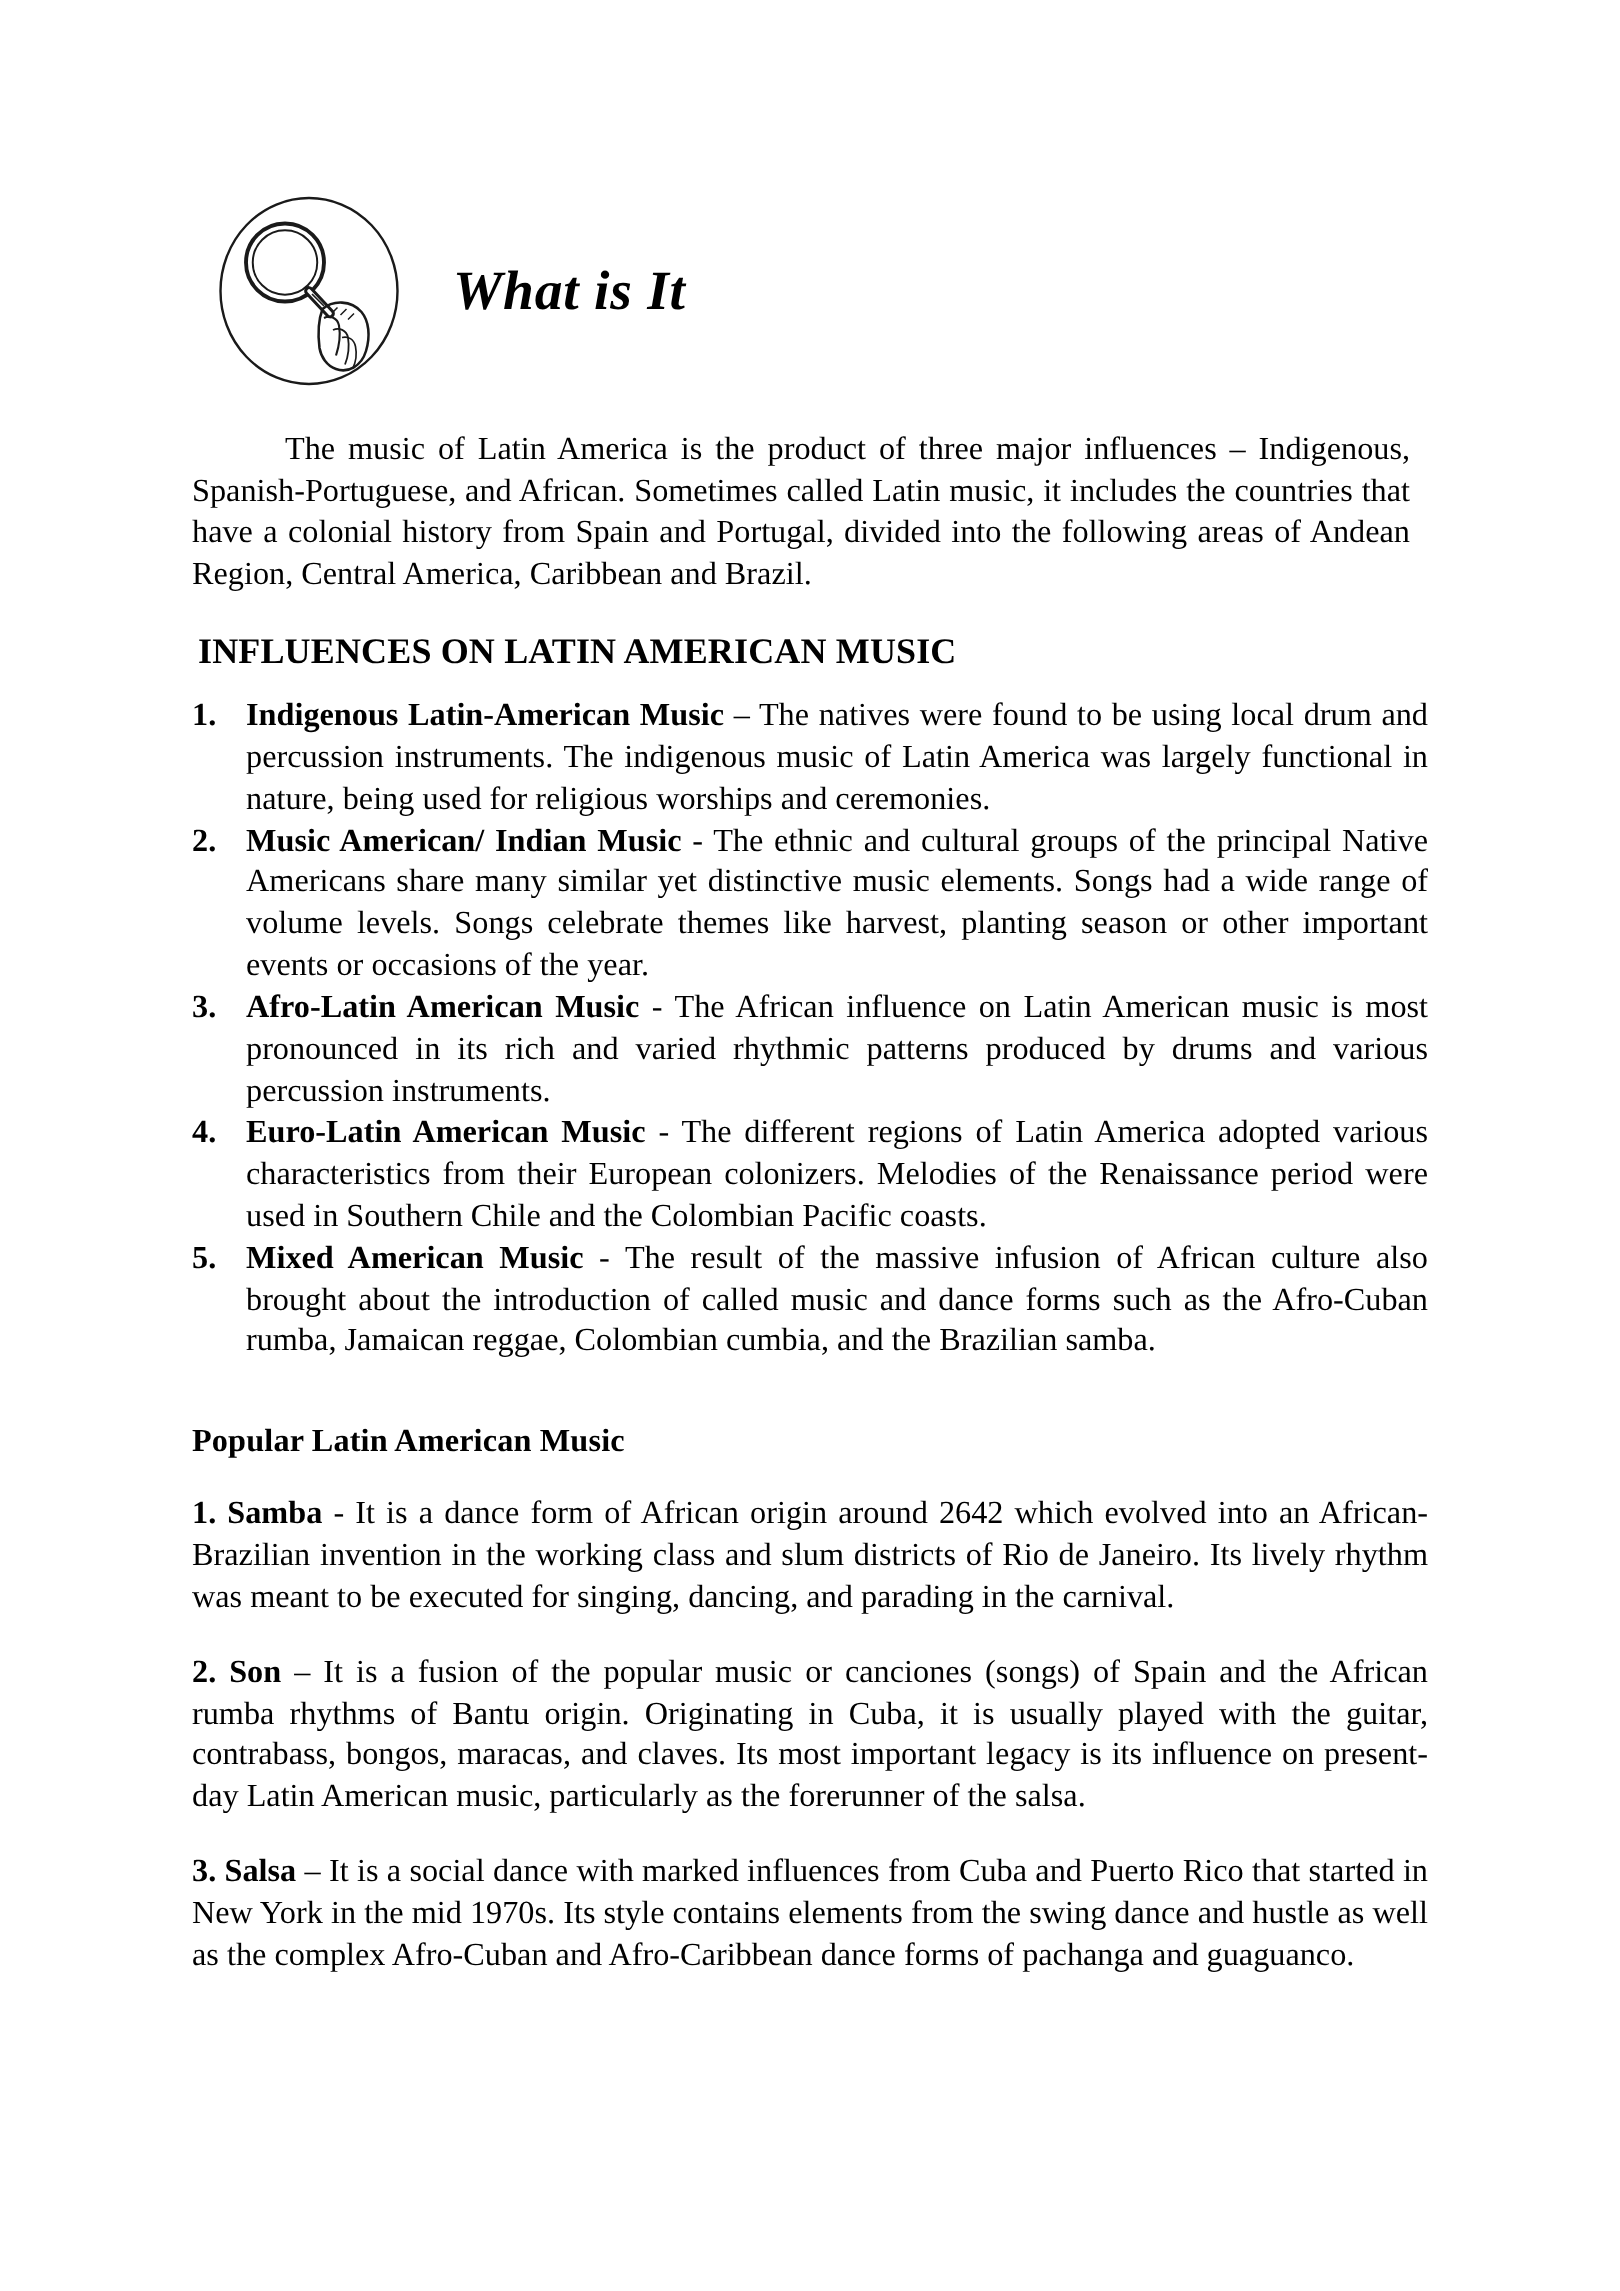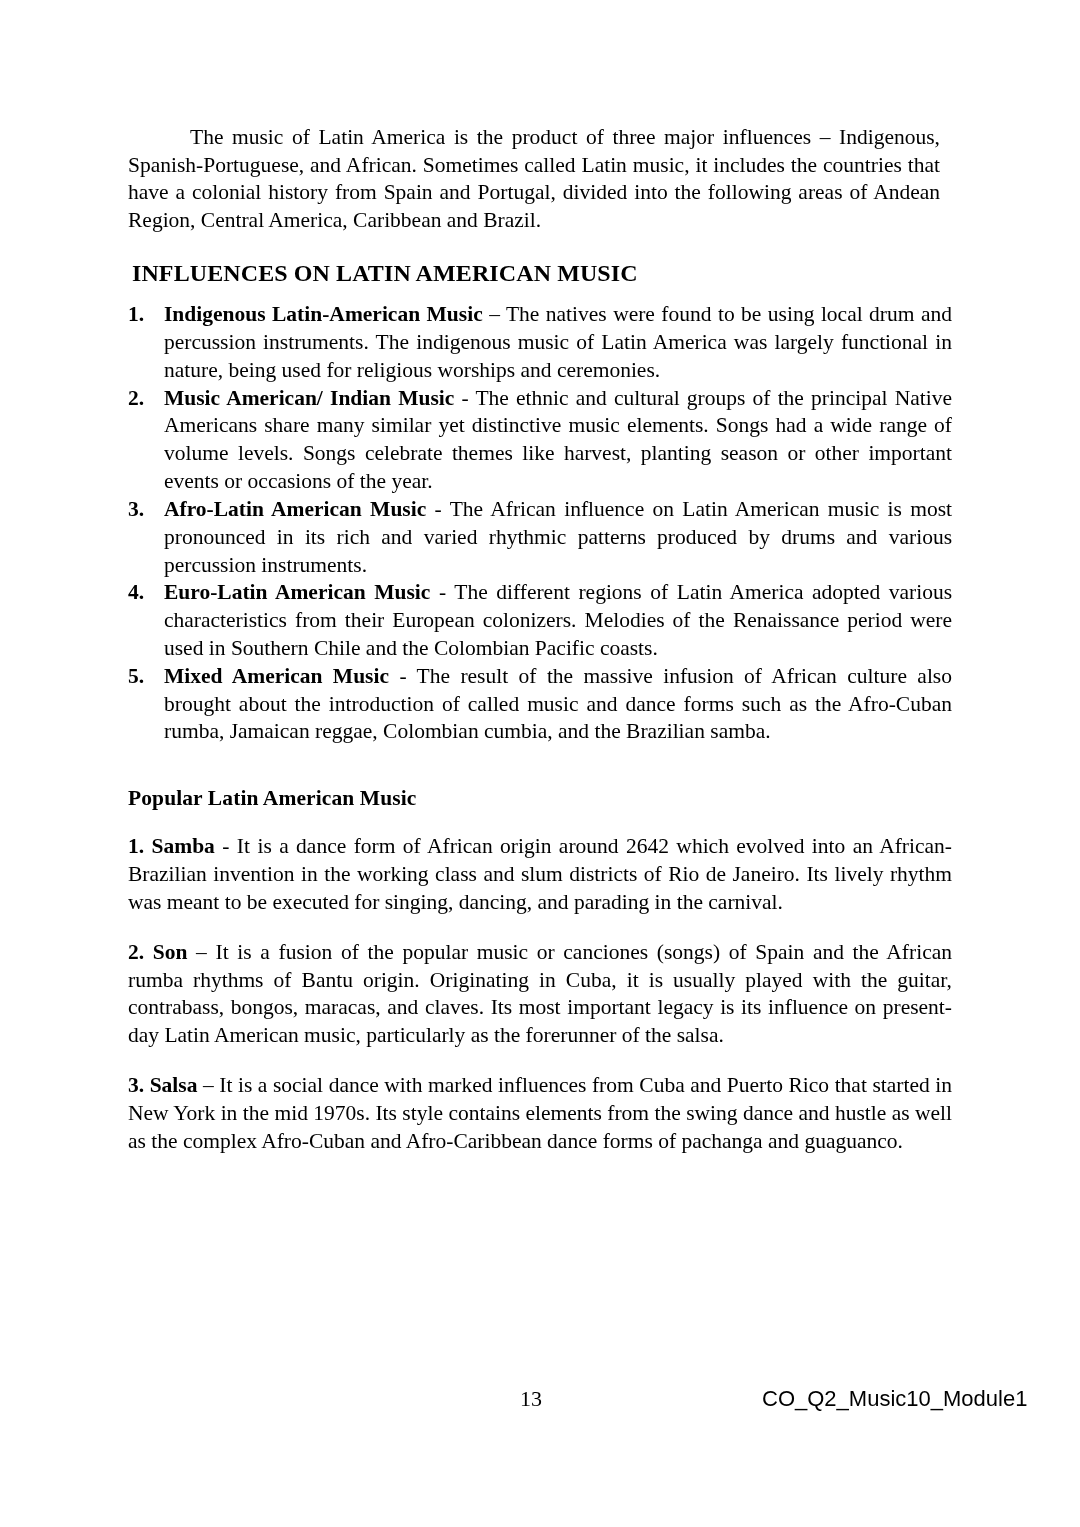--- a/index.html
+++ b/index.html
@@ -134,20 +134,39 @@
     font-size: 22px;
   }
 </style>
 </head>
 <body>
 
 <div class="page">
 
   <div class="content">
 
+    <div class="header">
+      <div class="header-icon">
+        <svg viewBox="0 0 128 132" xmlns="http://www.w3.org/2000/svg">
+          <ellipse cx="64" cy="66" rx="59" ry="62" fill="none" stroke="#1a1a1a" stroke-width="1.6"></ellipse>
+          <circle cx="48" cy="47" r="26" fill="none" stroke="#1a1a1a" stroke-width="2.6"></circle>
+          <circle cx="48" cy="47" r="21.5" fill="none" stroke="#1a1a1a" stroke-width="1.3"></circle>
+          <path d="M64 66 L78 81" stroke="#1a1a1a" stroke-width="6.5" stroke-linecap="round" fill="none"></path>
+          <path d="M64 66 L78 81" stroke="#ffffff" stroke-width="2.4" stroke-linecap="round" fill="none"></path>
+          <path d="M66 68 L70 72 M70 72 L74 76" stroke="#1a1a1a" stroke-width="1.1" fill="none"></path>
+          <path d="M73 78 C 80 72, 92 72, 99 80 C 104 86, 105 96, 102 106 C 99 116, 90 121, 82 118
+                   C 76 116, 72 110, 71 104 C 70 96, 70 86, 73 78 Z" fill="none" stroke="#1a1a1a" stroke-width="1.7"></path>
+          <path d="M74 84 C 78 82, 83 84, 84 89 C 85 95, 84 103, 82 109" fill="none" stroke="#1a1a1a" stroke-width="1.4"></path>
+          <path d="M80 92 C 84 90, 89 92, 90 97 C 91 103, 90 110, 88 115" fill="none" stroke="#1a1a1a" stroke-width="1.2"></path>
+          <path d="M86 97 C 90 96, 94 98, 95 103 C 96 108, 95 114, 93 118" fill="none" stroke="#1a1a1a" stroke-width="1.1"></path>
+          <path d="M80 80 l3 -3 m2 5 l4 -4 m1 7 l4 -4" stroke="#1a1a1a" stroke-width="1" fill="none"></path>
+        </svg>
+      </div>
+      <div class="header-title">What is It</div>
+    </div>
 
     <p class="intro">The music of Latin America is the product of three major influences – Indigenous, Spanish-Portuguese, and African. Sometimes called Latin music, it includes the countries that have a colonial history from Spain and Portugal, divided into the following areas of Andean Region, Central America, Caribbean and Brazil.</p>
 
     <h2 class="section-heading">INFLUENCES ON LATIN AMERICAN MUSIC</h2>
 
     <ol class="influences">
       <li>
         <span class="num">1.</span><b>Indigenous Latin-American Music</b><span> – The natives were found to be using local drum and percussion instruments. The indigenous music of Latin America was largely functional in nature, being used for religious worships and ceremonies.</span>
       </li>
       <li>
@@ -171,18 +190,14 @@
     </p>
     <p class="popular-para">
       <b>2. Son</b><span> – It is a fusion of the popular music or canciones (songs) of Spain and the African rumba rhythms of Bantu origin. Originating in Cuba, it is usually played with the guitar, contrabass, bongos, maracas, and claves. Its most important legacy is its influence on present-day Latin American music, particularly as the forerunner of the salsa.</span>
     </p>
     <p class="popular-para">
       <b>3. Salsa</b><span> – It is a social dance with marked influences from Cuba and Puerto Rico that started in New York in the mid 1970s. Its style contains elements from the swing dance and hustle as well as the complex Afro-Cuban and Afro-Caribbean dance forms of pachanga and guaguanco.</span>
     </p>
 
   </div>
 
-  <div class="footer">
-    <div class="footer-page">13</div>
-    <div class="footer-module">CO_Q2_Music10_Module1</div>
-  </div>
 
 </div>
 
 </body></html>

